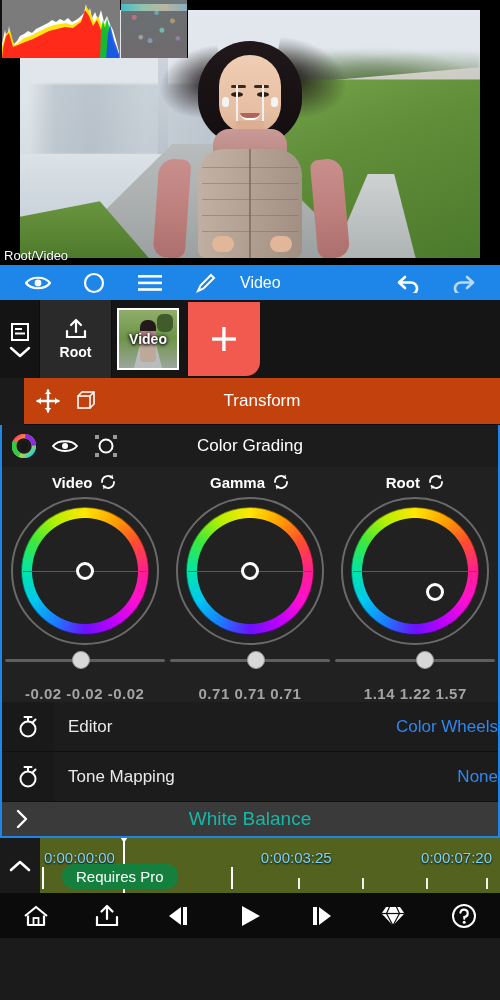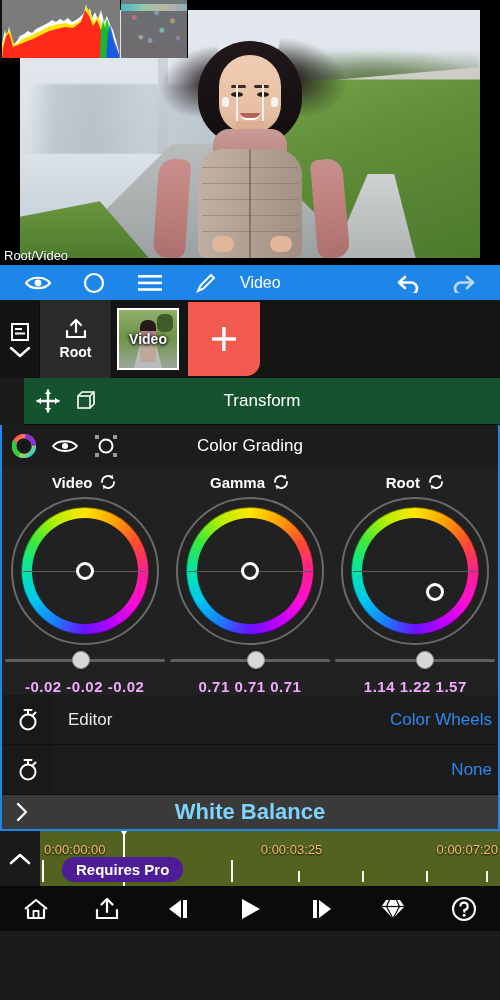--- a/index.html
+++ b/index.html
@@ -216,21 +216,21 @@
     text-shadow:0 1px 3px #000, 0 0 4px #000;
   }
   .add-btn {
     width:72px; margin:2px 0 2px 4px; background:#f2594f;
     border-radius:0 0 14px 0; display:flex; align-items:center; justify-content:center;
   }
   .layers-spacer { flex:1; background:#151515; }
 
   
   .row {
-    position:relative; height:47px; background:#14532d; border-bottom:1px solid #0c0c0c;
+    position:relative; height:47px; background:#c2410c; border-bottom:1px solid #0c0c0c;
     display:flex; align-items:center;margin-left:24px;
   }
   .row-icons { display:flex; align-items:center; gap:14px; padding-left:12px; width:108px; }
   .row-title {
     position:absolute; left:0; right:0; text-align:center; color:#fff; font-size:17px;
     pointer-events:none;
   }
 
   
   .panel {
@@ -282,55 +282,55 @@
     border:3px solid #fff; background:#242424; transform:translate(-50%,-50%);
   }
   .slider { position:relative; width:160px; height:22px; margin-top:4px; }
   .slider .bar {
     position:absolute; left:0; right:0; top:10px; height:3px; background:#5e5e5e; border-radius:2px;
   }
   .slider .handle {
     position:absolute; top:2px; width:18px; height:18px; border-radius:50%;
     background:#d8d8d8; transform:translateX(-50%); border:1px solid #9c9c9c;
   }
-  .values { color:#f0abfc; font-size:15px; font-weight:bold; letter-spacing:.5px; margin-top:7px; }
+  .values { color:#a3a3a3; font-size:15px; font-weight:bold; letter-spacing:.5px; margin-top:14px; }
 
   .prow {
     position:relative; height:50px; background:#1c1c1c; border-bottom:1px solid #101010;
     display:flex; align-items:center;
   }
   .prow .ic { width:52px; display:flex; align-items:center; justify-content:center; background:#191919; height:100%; }
   .prow .lbl { color:#e9e9e9; font-size:17px; padding-left:14px; }
-  .prow .val { margin-left:auto; padding-right:6px; color:#2f87f0; font-size:17px; }
+  .prow .val { margin-left:auto; padding-right:0; color:#2f87f0; font-size:17px; }
   .wb-row {
     position:relative; height:34px; background:#3a3a3a; display:flex; align-items:center;
   }
   .wb-row .chev { width:40px; display:flex; align-items:center; justify-content:center; }
   .wb-row .lbl {
-    position:absolute; left:0; right:0; text-align:center; color:#7dd3fc; font-size:22px; pointer-events:none;font-weight:bold;
+    position:absolute; left:0; right:0; text-align:center; color:#14b8a6; font-size:19px; pointer-events:none;
   }
 
   
   .timeline { position:relative; height:55px; background:#0e0e0e; display:flex; }
   .tl-left {
     width:40px; display:flex; align-items:center; justify-content:center; background:#1a1a1a;
   }
   .tl-track { position:relative; flex:1; background:#53631f; overflow:hidden; }
-  .tl-time { position:absolute; top:11px; color:#fdba74; font-size:13px; text-shadow:0 1px 2px #000; }
+  .tl-time { position:absolute; top:11px; color:#7dd3fc; font-size:15px; text-shadow:0 1px 2px #000; }
   .tick { position:absolute; bottom:4px; width:2px; background:#fff; }
   .tick.major { height:22px; }
   .tick.minor { height:11px; opacity:.9; }
   .playhead { position:absolute; top:0; bottom:0; width:2px; background:#fff; }
   .playhead::before {
     content:""; position:absolute; left:-6px; top:-6px;
     border-left:7px solid transparent; border-right:7px solid transparent; border-top:11px solid #fff;
   }
   .requires-pro {
-    position:absolute; left:22px; top:26px; background:#4c1d95; color:#fff;
-    font-size:15px; font-weight:bold; padding:4px 14px; border-radius:12px;
+    position:absolute; left:22px; top:26px; background:#15803d; color:#fff;
+    font-size:15px; font-weight:normal; padding:4px 14px; border-radius:12px;
   }
 
   
   .bottom {
     height:45px; background:#0b0b0b; display:flex; align-items:center; justify-content:space-around;
   }
   .bottom .b-ic { width:48px; display:flex; align-items:center; justify-content:center; }
   svg { display:block; }
 </style>
 </head>
@@ -638,20 +638,21 @@
 
     <div class="prow">
       <div class="ic">
         <svg width="22" height="24" viewBox="0 0 22 24">
           <circle cx="11" cy="14" r="7.5" fill="none" stroke="#fff" stroke-width="2"></circle>
           <path d="M11 6.5 L11 3" stroke="#fff" stroke-width="2"></path>
           <path d="M7.5 2 L14.5 2" stroke="#fff" stroke-width="2" stroke-linecap="round"></path>
           <path d="M16 7 L18.5 4.5" stroke="#fff" stroke-width="2" stroke-linecap="round"></path>
         </svg>
       </div>
+      <div class="lbl">Tone Mapping</div>
       <div class="val">None</div>
     </div>
 
     <div class="wb-row">
       <div class="chev">
         <svg width="14" height="20" viewBox="0 0 14 20">
           <path d="M3 2 L11 10 L3 18" fill="none" stroke="#fff" stroke-width="2.4" stroke-linecap="round" stroke-linejoin="round"></path>
         </svg>
       </div>
       <div class="lbl">White Balance</div>
@@ -660,21 +661,21 @@
 
   <div class="timeline">
     <div class="tl-left">
       <svg width="24" height="14" viewBox="0 0 24 14">
         <path d="M3 11 L12 3 L21 11" fill="none" stroke="#fff" stroke-width="2.6" stroke-linecap="round" stroke-linejoin="round"></path>
       </svg>
     </div>
     <div class="tl-track">
       <div class="tl-time" style="left:4px">0:00:00:00</div>
       <div class="tl-time" style="left:48%">0:00:03:25</div>
-      <div class="tl-time" style="right:2px">0:00:07:20</div>
+      <div class="tl-time" style="right:8px">0:00:07:20</div>
 
       <div class="tick major" style="left:2px"></div>
       <div class="tick minor" style="left:11.5%"></div>
       <div class="tick minor" style="left:26%"></div>
       <div class="tick major" style="left:41.5%"></div>
       <div class="tick minor" style="left:56%"></div>
       <div class="tick minor" style="left:70%"></div>
       <div class="tick minor" style="left:84%"></div>
       <div class="tick minor" style="left:97%"></div>
 

